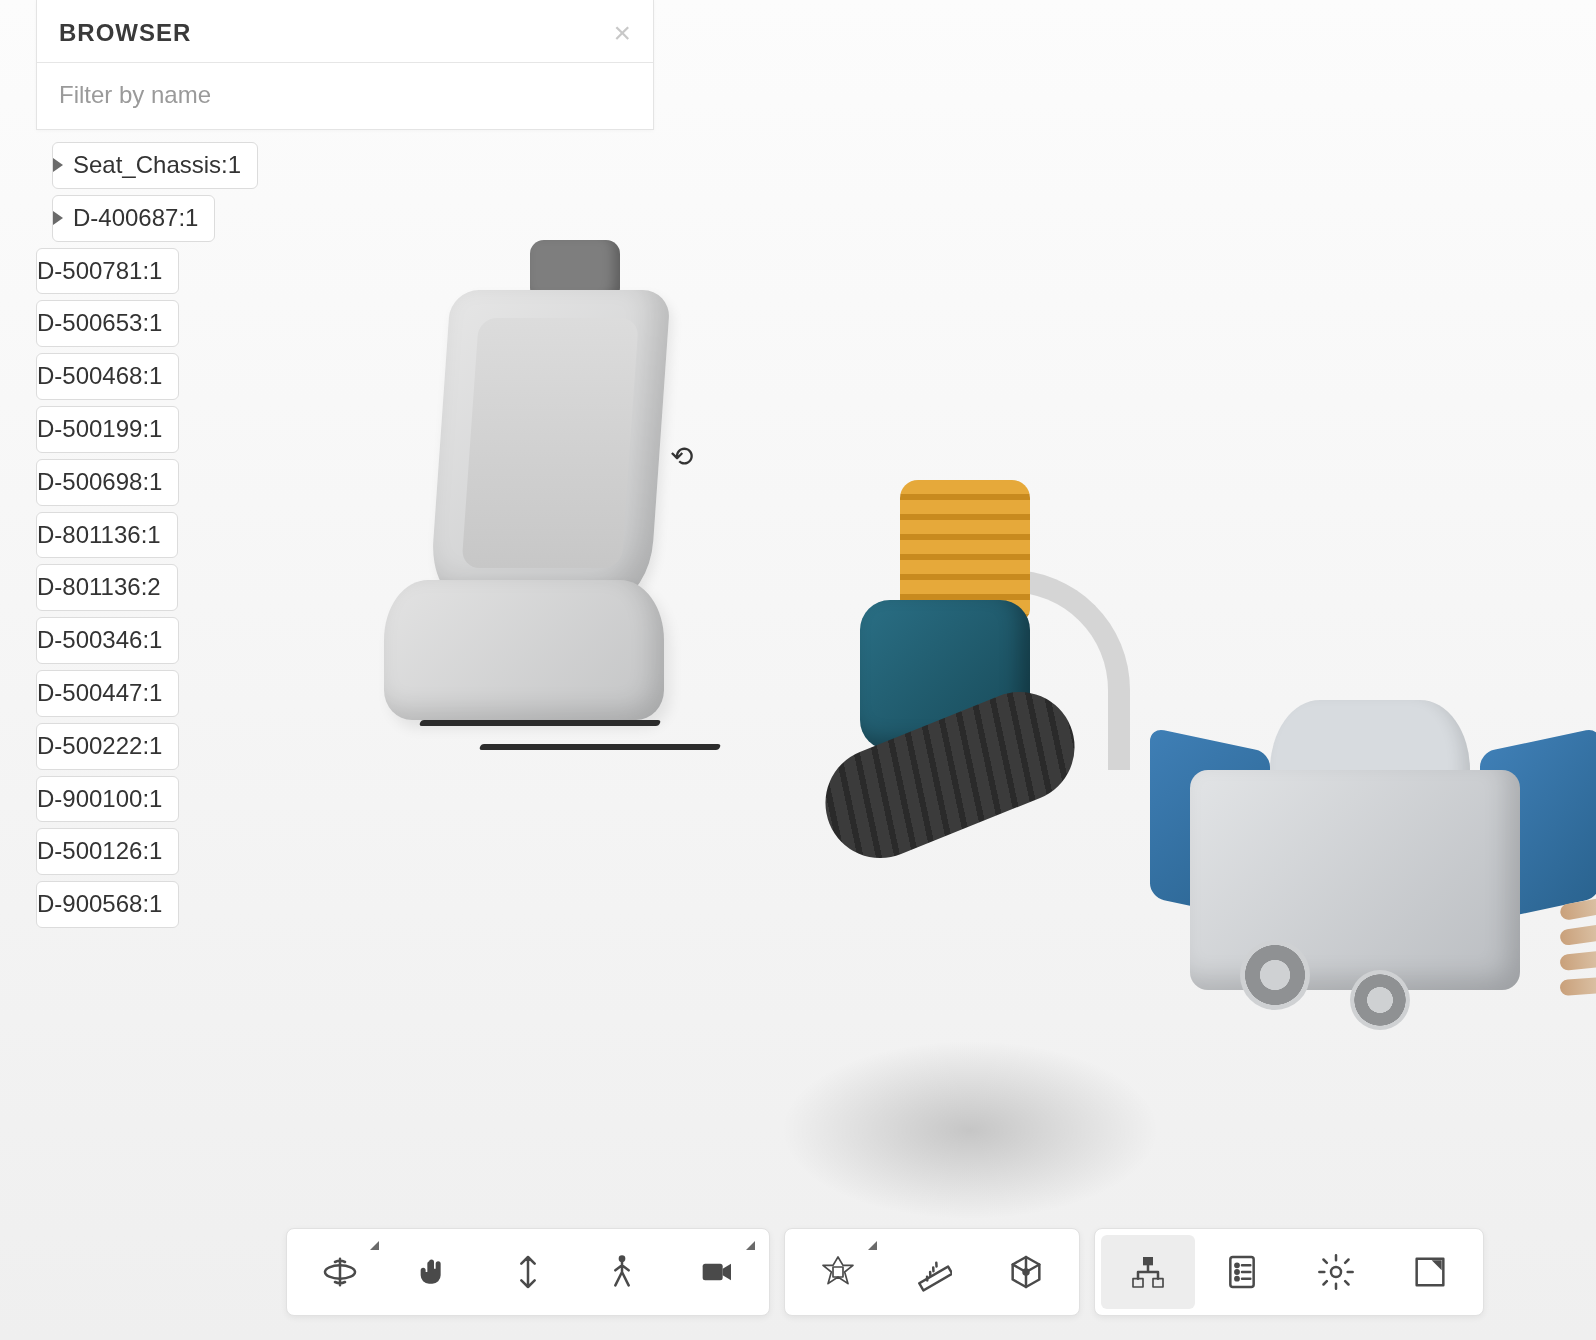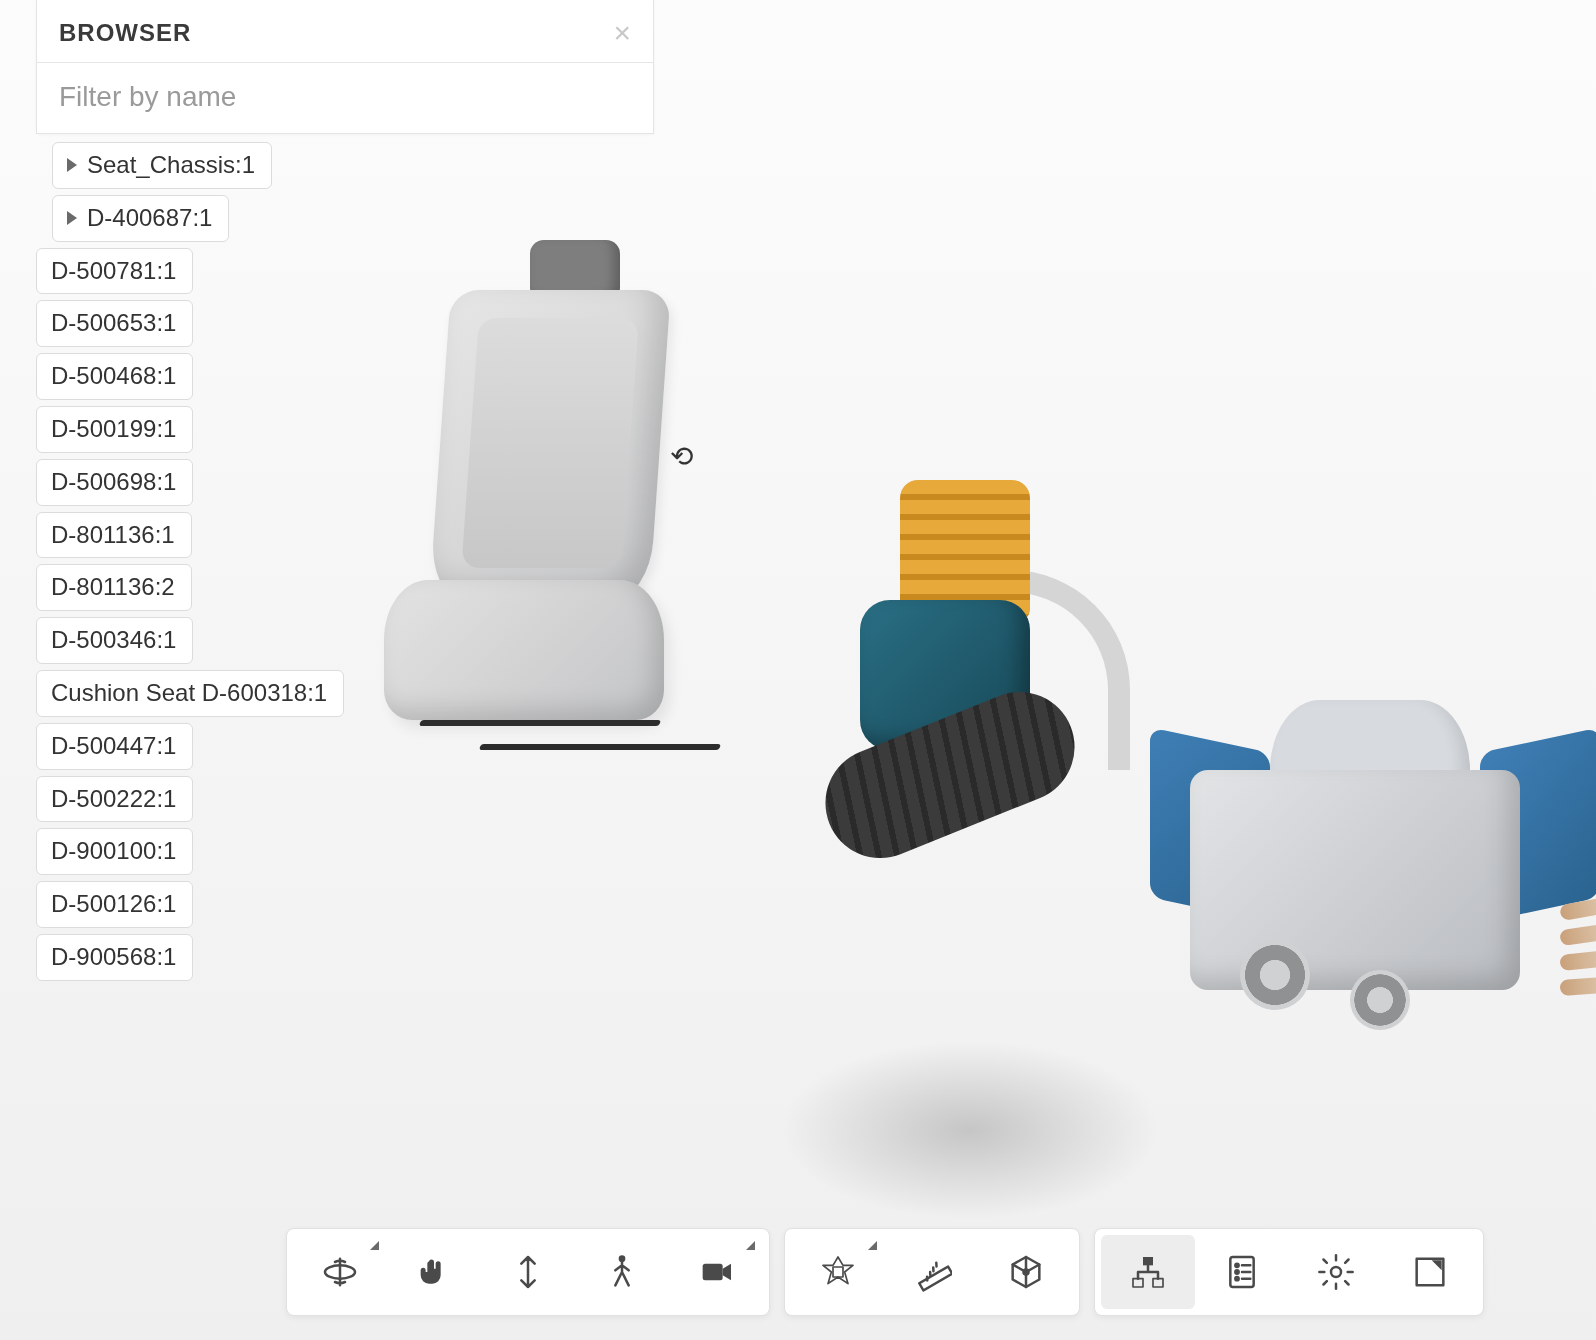--- a/index.html
+++ b/index.html
@@ -3,25 +3,25 @@
 <meta charset="utf-8">
 <style>
   * { box-sizing: border-box; margin: 0; padding: 0; }
   html, body { width: 100%; height: 100%; font-family: Arial, Helvetica, sans-serif; background: #f5f5f5; overflow: hidden; }
   .viewport { position: relative; width: 1596px; height: 1340px; background: linear-gradient(180deg,#fcfcfc 0%,#f4f4f4 60%,#efefef 100%); }
   
   .browser-panel { position:absolute; top:0; left:36px; width:618px; background:#fff; border:1px solid #e4e4e4; border-top:none; box-shadow:0 1px 4px rgba(0,0,0,0.03);}
   .browser-header { display:flex; align-items:center; justify-content:space-between; padding:18px 22px 14px 22px; border-bottom:1px solid #e6e6e6;}
   .browser-title { font-size:24px; font-weight:700; letter-spacing:1px; color:#3a3a3a;}
   .close-x { font-size:30px; color:#c8c8c8; cursor:pointer; line-height:1; }
-  .filter-input { width:100%; border:none; outline:none; padding:18px 22px 20px 22px; font-size:28px; color:#6d28d9; background:#fff;}
+  .filter-input { width:100%; border:none; outline:none; padding:18px 22px 20px 22px; font-size:24px; color:#6d28d9; background:#fff;}
   .filter-input::placeholder { color:#9a9a9a; }
   
   .tree { position:absolute; top:142px; left:36px; display:flex; flex-direction:column; gap:6px; align-items:flex-start;}
-  .tree-item { display:inline-flex; align-items:center; gap:10px; background:#fff; border:1px solid #dcdcdc; border-radius:6px; padding:8px 16px 8px 14px; font-size:24px; color:#333; cursor:pointer; white-space:nowrap; line-height:1.2;}
+  .tree-item { display:inline-flex; align-items:center; gap:10px; background:#fff; border:1px solid #dcdcdc; border-radius:6px; padding:8px 16px 8px 0; font-size:24px; color:#333; cursor:pointer; white-space:nowrap; line-height:1.2;}
   .tree-item.indent { margin-left:16px; }
   .caret { display:inline-block; width:0; height:0; border-top:7px solid transparent; border-bottom:7px solid transparent; border-left:10px solid #6a6a6a;}
   
   .model { position:absolute; }
   .seat { left:360px; top:250px; width:310px; height:540px;}
   .seat .headrest{position:absolute;left:170px;top:-10px;width:90px;height:70px;background:#7e7e7e;border-radius:14px 14px 22px 22px;box-shadow:inset -6px -6px 12px rgba(0,0,0,0.25);}
   .seat .back{position:absolute;left:80px;top:40px;width:220px;height:310px;background:linear-gradient(135deg,#e6e6e6,#c9cacb);border-radius:28px 28px 36px 36px / 28px 28px 60px 60px;box-shadow:inset -14px -14px 30px rgba(0,0,0,0.15), 4px 6px 12px rgba(0,0,0,0.08);transform:skewX(-4deg);}
   .seat .back::before{content:"";position:absolute;left:30px;top:28px;width:160px;height:250px;background:linear-gradient(180deg,#dcdcdc,#c7c7c7);border-radius:18px;}
   .seat .bottom{position:absolute;left:24px;top:330px;width:280px;height:140px;background:linear-gradient(135deg,#e3e3e3,#c3c4c5);border-radius:44px 44px 28px 28px/60px 60px 30px 30px;box-shadow:inset -10px -10px 24px rgba(0,0,0,0.15),6px 8px 14px rgba(0,0,0,0.08);}
   .seat .rail{position:absolute;left:60px;top:470px;width:240px;height:6px;background:#2c2c2c;border-radius:3px;transform:skewX(-20deg);}
@@ -96,23 +96,20 @@
       <div class="tree-item">
         <span>D-801136:1</span>
       </div>
       <div class="tree-item">
         <span>D-801136:2</span>
       </div>
       <div class="tree-item">
         <span>D-500346:1</span>
       </div>
       <div class="tree-item">
-        <span>Cushion Seat D-600318:1</span>
-      </div>
-      <div class="tree-item">
         <span>D-500447:1</span>
       </div>
       <div class="tree-item">
         <span>D-500222:1</span>
       </div>
       <div class="tree-item">
         <span>D-900100:1</span>
       </div>
       <div class="tree-item">
         <span>D-500126:1</span>

